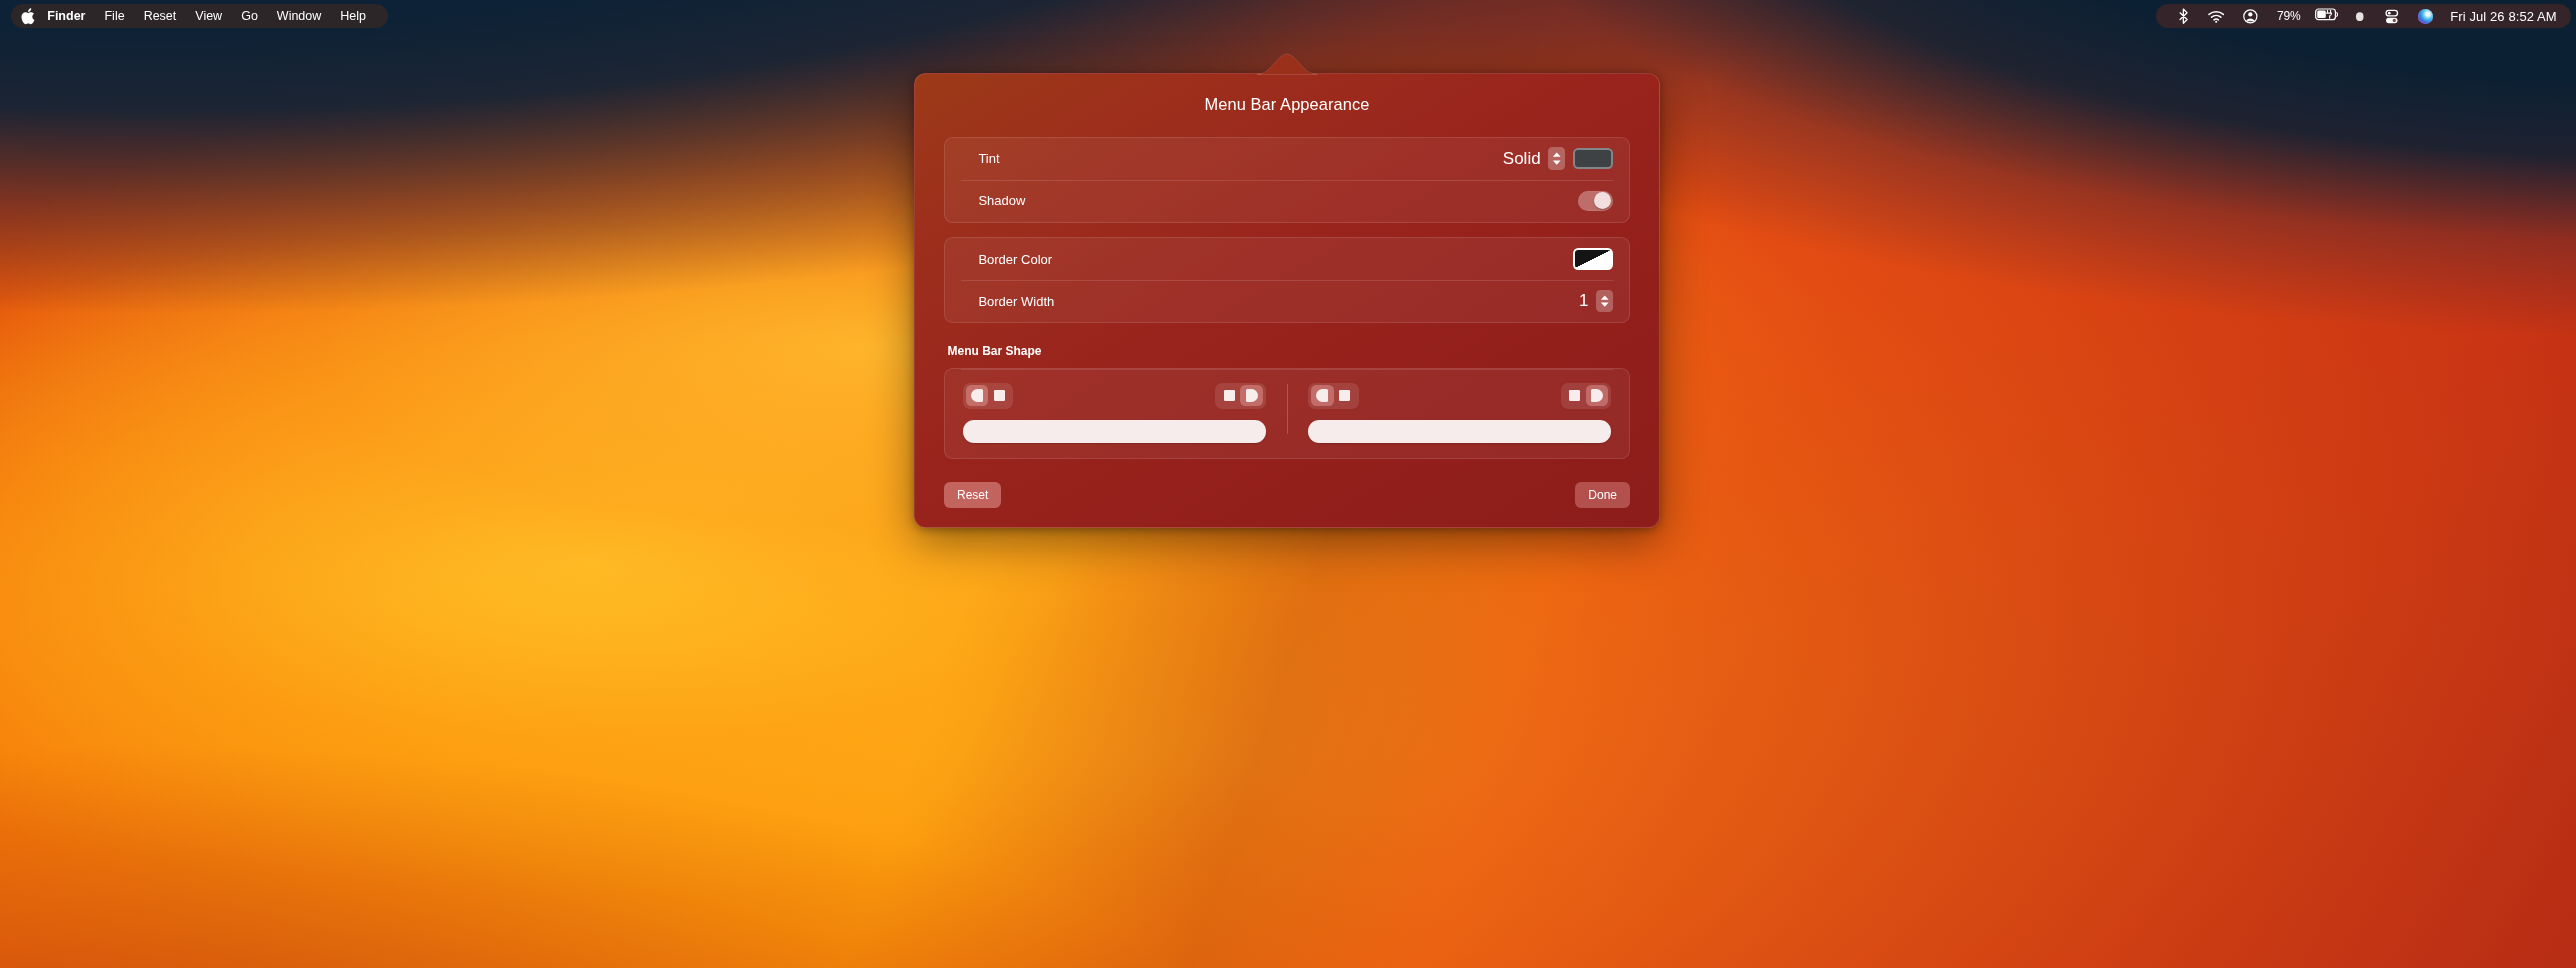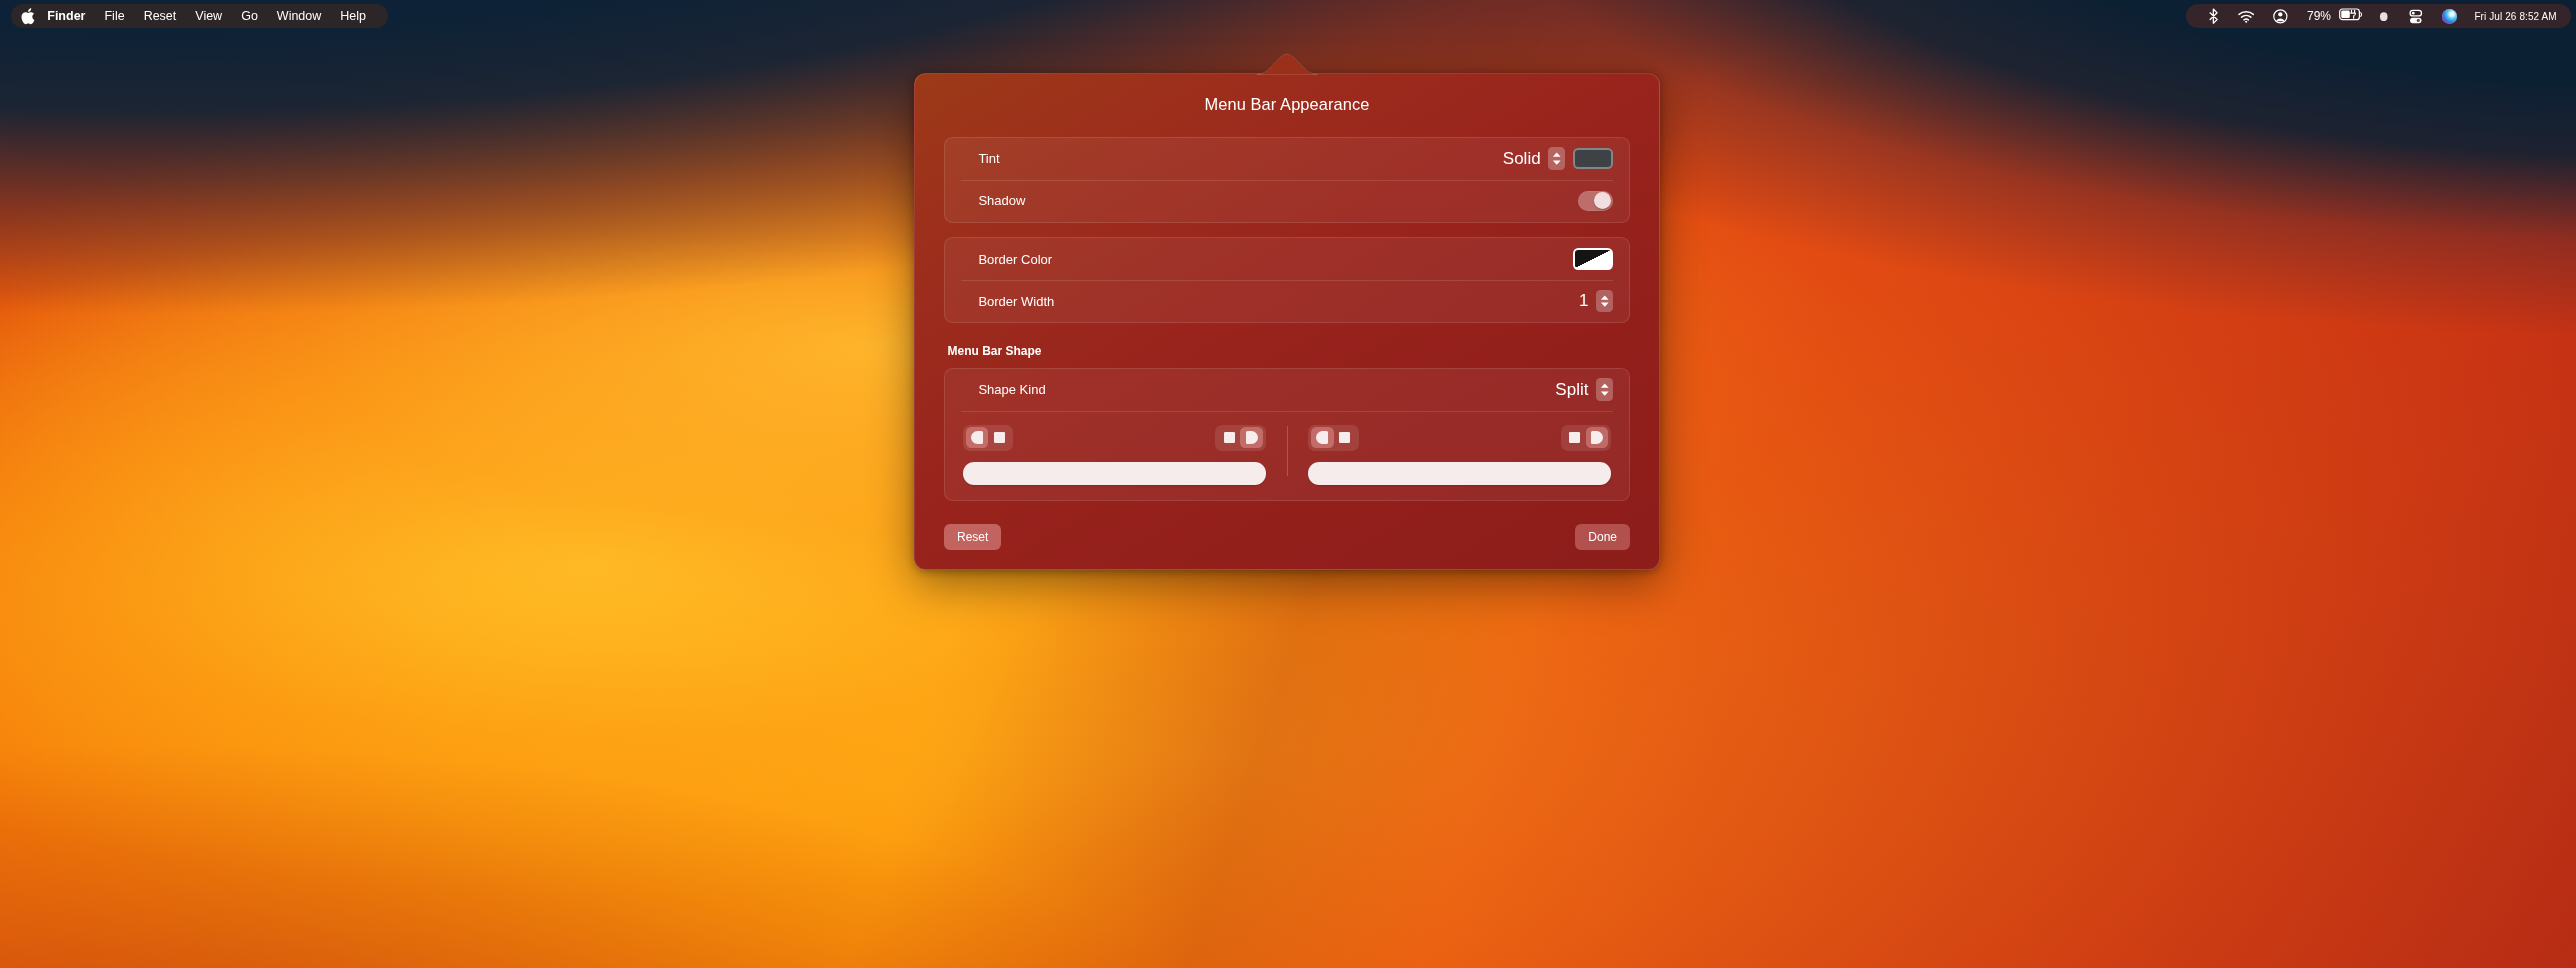--- a/index.html
+++ b/index.html
@@ -80,23 +80,23 @@
     color:#fff; font-size:12.5px; line-height:1;
     padding:2.6px 9.5px; border-radius:4.3px; white-space:nowrap;
     cursor:default;
   }
   .mb-item.bold { font-weight:bold; padding-left:7.8px; }
   .apple-logo { width:16.4px; height:19px; display:block; margin-right:1.7px; }
 
   .mb-status { display:flex; align-items:center; gap:0; }
   .st { display:flex; align-items:center; justify-content:center; padding:0 9.5px; height:22.5px; }
   .st svg { display:block; }
-  .mb-batt { display:flex; align-items:center; gap:8px; padding:0 7px 0 9.5px; }
+  .mb-batt { display:flex; align-items:center; gap:14px; padding:0 7px 0 9.5px; }
   .mb-batt-pct { color:#fff; font-size:12px; letter-spacing:-0.1px; }
-  .mb-clock { color:#fff; font-size:10px; white-space:nowrap; padding-left:7.8px; letter-spacing:0.1px; }
+  .mb-clock { color:#fff; font-size:13px; white-space:nowrap; padding-left:7.8px; letter-spacing:0.1px; }
   .siri-orb {
     width:14.7px; height:14.7px; border-radius:50%;
     background:
       radial-gradient(circle at 66% 34%, #ffffff 0%, #e8f4ff 14%, #53c8f0 34%, #2f7fe0 56%, #6b3fd0 74%, #c13a9a 90%, #e8437a 100%);
     box-shadow:0 0 1.7px rgba(255,255,255,.45) inset;
   }
 
   
   #popover {
     position:absolute; left:914px; top:73px; width:746px;
@@ -386,34 +386,20 @@
                 </svg>
             </span>
           </span>
         </div>
       </div>
 
       <div class="section-head">Menu Bar Shape</div>
 
       <div class="card">
 
-        <div class="row">
-          <span class="row-label">Shape Kind</span>
-          <span class="row-right">
-            <span class="row-value">Split</span>
-            <span class="stepper">
-              <svg width="9.5" height="5.2" viewBox="0 0 11 6">
-                  <path d="M5.5 .6 L10 5.4 H1 Z" fill="#fff"></path>
-                </svg>
-              <svg width="9.5" height="5.2" viewBox="0 0 11 6">
-                  <path d="M5.5 5.4 L1 .6 H10 Z" fill="#fff"></path>
-                </svg>
-            </span>
-          </span>
-        </div>
 
         <div class="shape-editor">
           <div class="shape-halves">
 
             <div class="shape-half left">
               <div class="seg-row">
                 <span class="segctl">
                   <span class="seg on">
                       <span class="glyph glyph-round-l"></span>
                     </span>

